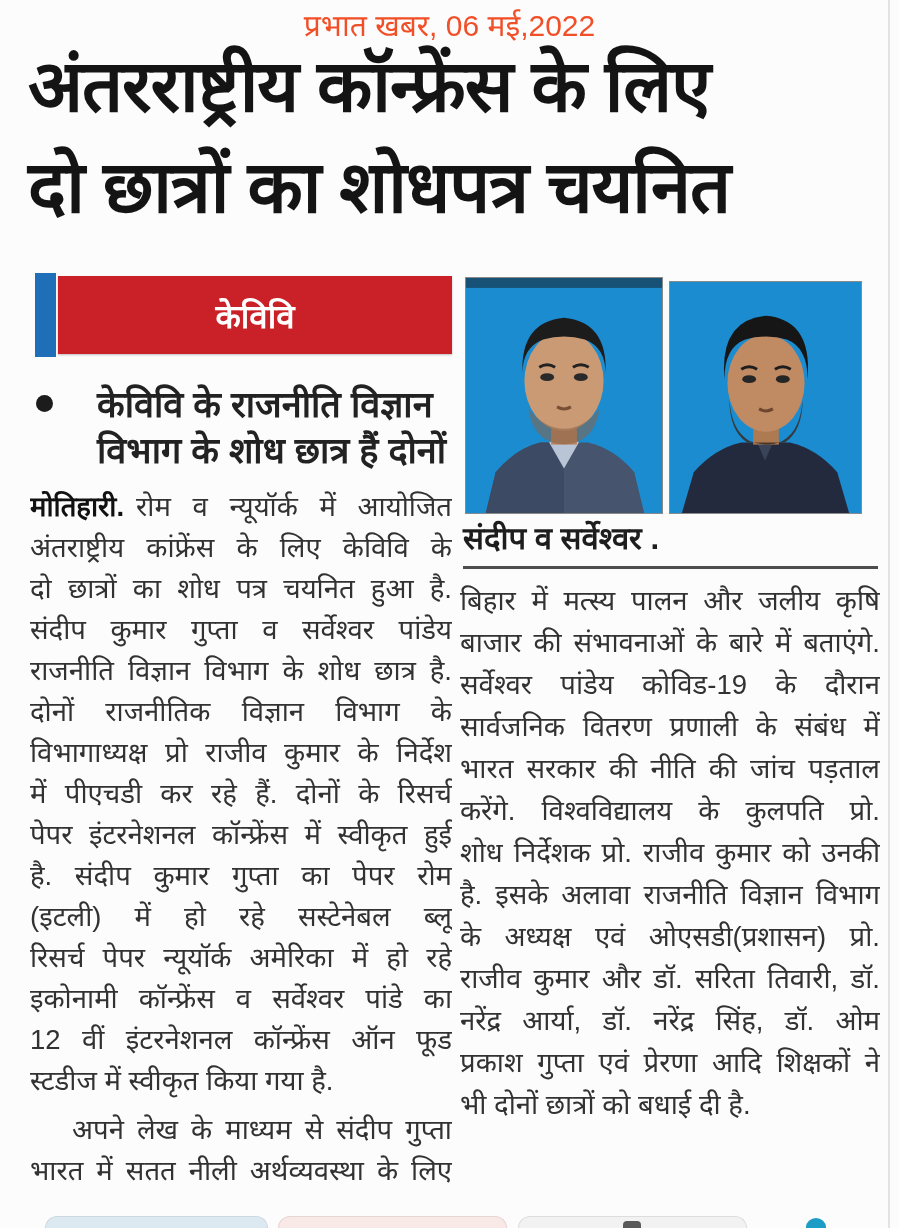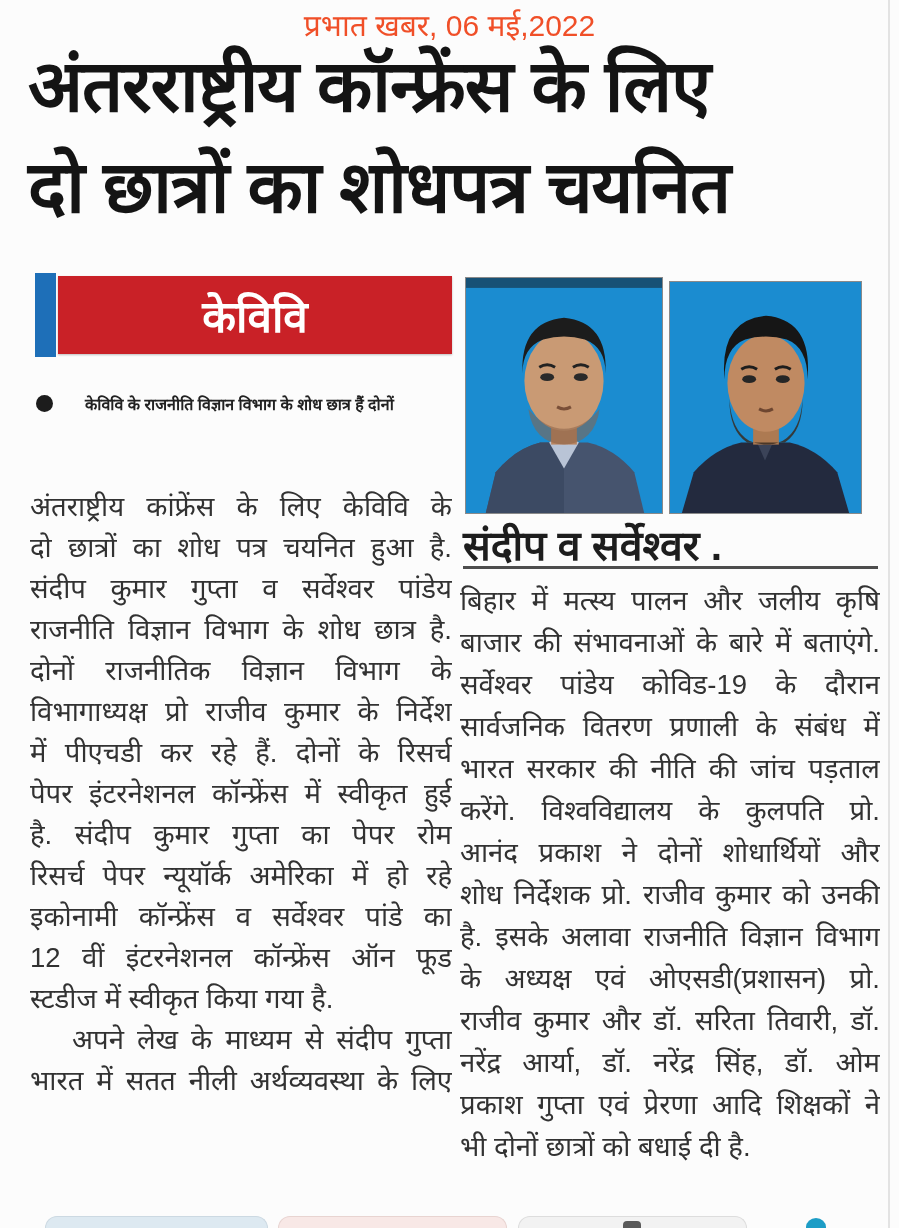--- a/index.html
+++ b/index.html
@@ -30,61 +30,61 @@
     position:absolute;left:35px;top:273px;width:21px;height:84px;
     background:#1e6fb8;
   }
   .kicker-banner{
     position:absolute;left:58px;top:276px;width:394px;height:78px;
     background:#c92127;
     display:flex;align-items:center;justify-content:center;
     box-shadow:0 1px 2px rgba(0,0,0,.25);
   }
   .kicker-banner .kicker-text{
-    color:#ffffff;font-size:44px;font-weight:700;
+    color:#ffffff;font-size:33px;font-weight:700;
   }
   .bullet-item{
     position:absolute;left:36px;top:382px;width:414px;
     display:flex;
   }
   .bullet-dot{
     width:17px;height:17px;border-radius:50%;
     background:#1c1c1c;margin-top:13px;flex:0 0 auto;
   }
   .bullet-text{
-    margin-left:32px;
-    font-size:16px;font-weight:700;color:#222222;
+    margin-left:44px;
+    font-size:36px;font-weight:700;color:#222222;
     line-height:46px;
   }
   .photo{position:absolute;border:1px solid #8a8a8a;box-sizing:border-box;background:#1b8cd0;}
   .photo.left{left:465px;top:277px;width:198px;height:237px;}
   .photo.right{left:669px;top:281px;width:193px;height:233px;}
   .photo svg{display:block;width:100%;height:100%;}
   .photo-caption{
     position:absolute;left:463px;top:516px;width:420px;
-    font-size:41px;font-weight:700;color:#1d1d1d;
+    font-size:31px;font-weight:700;color:#1d1d1d;
   }
   .caption-rule{
     position:absolute;left:463px;top:566px;width:415px;height:3px;background:#4d4d4d;
   }
   .column{position:absolute;color:#323232;}
   .column .bodyline{
     font-size:27.5px;
     color:#323232;
     text-align:justify;
     text-align-last:justify;
     white-space:nowrap;
     overflow:hidden;
   }
   .col-left{left:30px;top:486px;width:422px;}
   .col-left .bodyline{height:41px;line-height:41px;}
   .col-right{left:460px;top:580px;width:420px;}
   .col-right .bodyline{height:42px;line-height:42px;}
   .bodyline.endline{text-align-last:left;}
-  .bodyline.indent{padding-left:42px;box-sizing:border-box;}
+  .bodyline.indent{padding-left:42px;box-sizing:border-box;margin-top:8px;}
   .dateline-word{font-weight:800;color:#111111;margin-right:12px;}
 
   
   .chip{
     position:absolute;bottom:-4px;height:16px;
     border-radius:12px 12px 0 0;
     border:1px solid #d7d7d7;border-bottom:none;
     box-sizing:border-box;
   }
   .chip-1{left:45px;width:223px;background:#dde9f1;border-color:#ccd9e2;}
@@ -154,45 +154,48 @@
       <path d="M72 88 Q80 83 88 88" stroke="#1d1d1d" stroke-width="3" fill="none"></path>
       <path d="M106 88 Q114 83 122 88" stroke="#1d1d1d" stroke-width="3" fill="none"></path>
       <path d="M90 128 Q97 132 104 128" stroke="#6e4630" stroke-width="3" fill="none"></path>
     </svg>
   </div>
 
   <div class="photo-caption">संदीप व सर्वेश्वर .</div>
   <div class="caption-rule"></div>
 
   <div class="column col-left">
+    <div class="bodyline">
+      <span class="dateline-word">मोतिहारी.</span><span>रोम व न्यूयॉर्क में आयोजित</span>
+    </div>
     <div class="bodyline">अंतराष्ट्रीय कांफ्रेंस के लिए केविवि के</div>
     <div class="bodyline">दो छात्रों का शोध पत्र चयनित हुआ है.</div>
     <div class="bodyline">संदीप कुमार गुप्ता व सर्वेश्वर पांडेय</div>
     <div class="bodyline">राजनीति विज्ञान विभाग के शोध छात्र है.</div>
     <div class="bodyline">दोनों राजनीतिक विज्ञान विभाग के</div>
     <div class="bodyline">विभागाध्यक्ष प्रो राजीव कुमार के निर्देश</div>
     <div class="bodyline">में पीएचडी कर रहे हैं. दोनों के रिसर्च</div>
     <div class="bodyline">पेपर इंटरनेशनल कॉन्फ्रेंस में स्वीकृत हुई</div>
     <div class="bodyline">है. संदीप कुमार गुप्ता का पेपर रोम</div>
+    <div class="bodyline">(इटली) में हो रहे सस्टेनेबल ब्लू</div>
     <div class="bodyline">रिसर्च पेपर न्यूयॉर्क अमेरिका में हो रहे</div>
     <div class="bodyline">इकोनामी कॉन्फ्रेंस व सर्वेश्वर पांडे का</div>
     <div class="bodyline">12 वीं इंटरनेशनल कॉन्फ्रेंस ऑन फूड</div>
     <div class="bodyline endline">स्टडीज में स्वीकृत किया गया है.</div>
     <div class="bodyline indent">अपने लेख के माध्यम से संदीप गुप्ता</div>
     <div class="bodyline">भारत में सतत नीली अर्थव्यवस्था के लिए</div>
   </div>
 
   <div class="column col-right">
     <div class="bodyline">बिहार में मत्स्य पालन और जलीय कृषि</div>
     <div class="bodyline">बाजार की संभावनाओं के बारे में बताएंगे.</div>
     <div class="bodyline">सर्वेश्वर पांडेय कोविड-19 के दौरान</div>
     <div class="bodyline">सार्वजनिक वितरण प्रणाली के संबंध में</div>
     <div class="bodyline">भारत सरकार की नीति की जांच पड़ताल</div>
     <div class="bodyline">करेंगे. विश्वविद्यालय के कुलपति प्रो.</div>
-    <div class="bodyline">आनंद प्रकाश ने दोनों शोधार्थियों और</div>
     <div class="bodyline">शोध निर्देशक प्रो. राजीव कुमार को उनकी</div>
     <div class="bodyline">है. इसके अलावा राजनीति विज्ञान विभाग</div>
     <div class="bodyline">के अध्यक्ष एवं ओएसडी(प्रशासन) प्रो.</div>
     <div class="bodyline">राजीव कुमार और डॉ. सरिता तिवारी, डॉ.</div>
     <div class="bodyline">नरेंद्र आर्या, डॉ. नरेंद्र सिंह, डॉ. ओम</div>
     <div class="bodyline">प्रकाश गुप्ता एवं प्रेरणा आदि शिक्षकों ने</div>
     <div class="bodyline endline">भी दोनों छात्रों को बधाई दी है.</div>
   </div>
 
   <div class="chip chip-1"></div>

